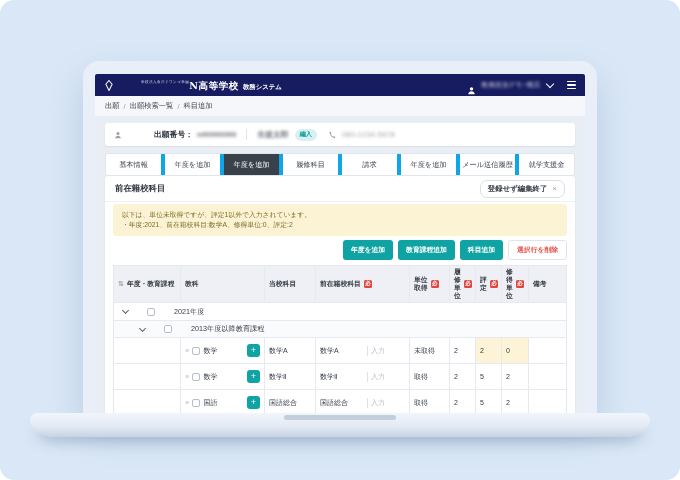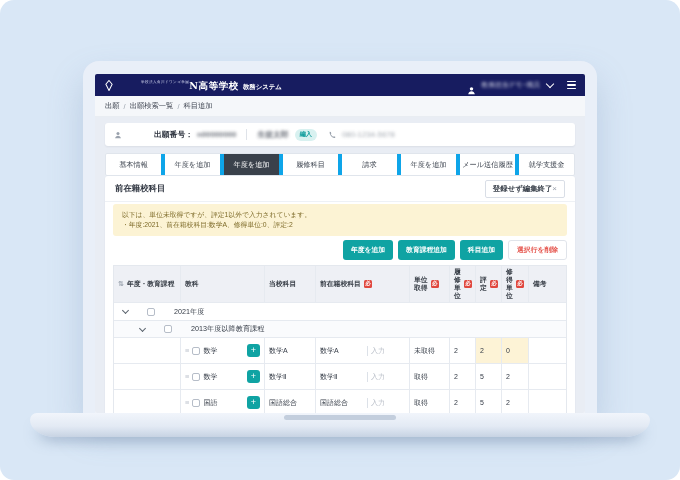--- a/index.html
+++ b/index.html
@@ -59,22 +59,22 @@
   .tabs{display:flex;margin-top:7px;background:#fff;border:1px solid #e0e5ec;border-radius:2px;overflow:hidden;}
   .tab{flex:1;height:21px;display:flex;align-items:center;justify-content:center;
     font-size:7.2px;color:#3c434e;border-right:4px solid #0ea5e9;cursor:pointer;white-space:nowrap;}
   .tab:last-child{border-right:none;}
   .tab.active{background:#3a414b;color:#fff;}
 
   
   .card{background:#fff;border-radius:3px;box-shadow:0 1px 2px rgba(30,40,60,.07);height:300px;}
   .card-header{height:25px;display:flex;align-items:center;padding:0 10px;border-bottom:1px solid #eef1f5;}
   .card-title{font-size:8.4px;font-weight:bold;color:#2f3540;}
-  .finish-btn{margin-left:auto;display:flex;align-items:center;background:#fff;
-    border:1px solid #d9dee6;border-radius:2px;padding:3px 7px;font-size:7.4px;font-weight:bold;
+  .finish-btn{margin-left:auto;display:flex;align-items:center;gap:5px;background:#fff;
+    border:1px solid #d9dee6;border-radius:7px;padding:3px 7px;font-size:7.4px;font-weight:bold;
     color:#3a414b;cursor:pointer;}
   .finish-x{color:#9aa1ac;font-size:8px;font-weight:normal;}
 
   .notice{margin:2px 8px 0 8px;background:#fcf3d4;border-radius:3px;padding:6px 9px;
     font-size:6.8px;line-height:1.45;color:#7d6a28;}
 
   .actions{display:flex;justify-content:flex-end;gap:5px;padding:0 8px;margin-top:4px;}
   .btn{border:none;border-radius:3px;font-size:6.8px;font-weight:bold;padding:4px 8px;cursor:pointer;
     font-family:inherit;}
   .btn-teal{background:#0fa3a3;color:#fff;}

